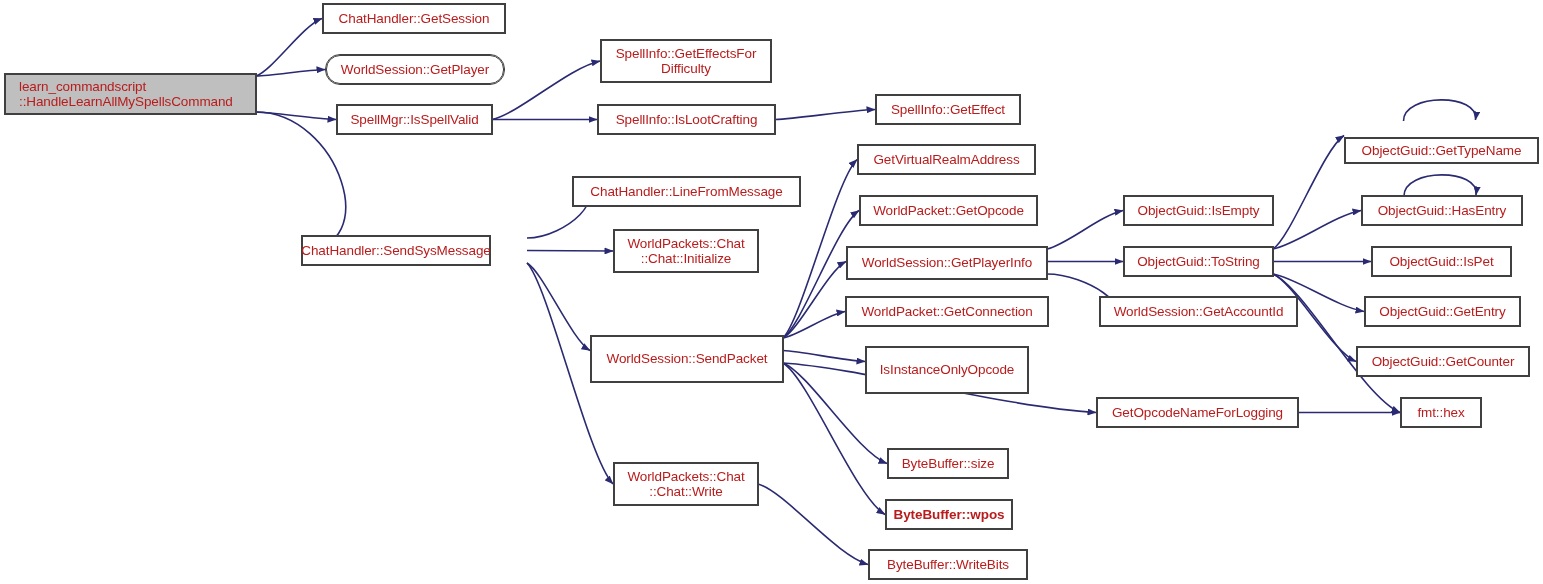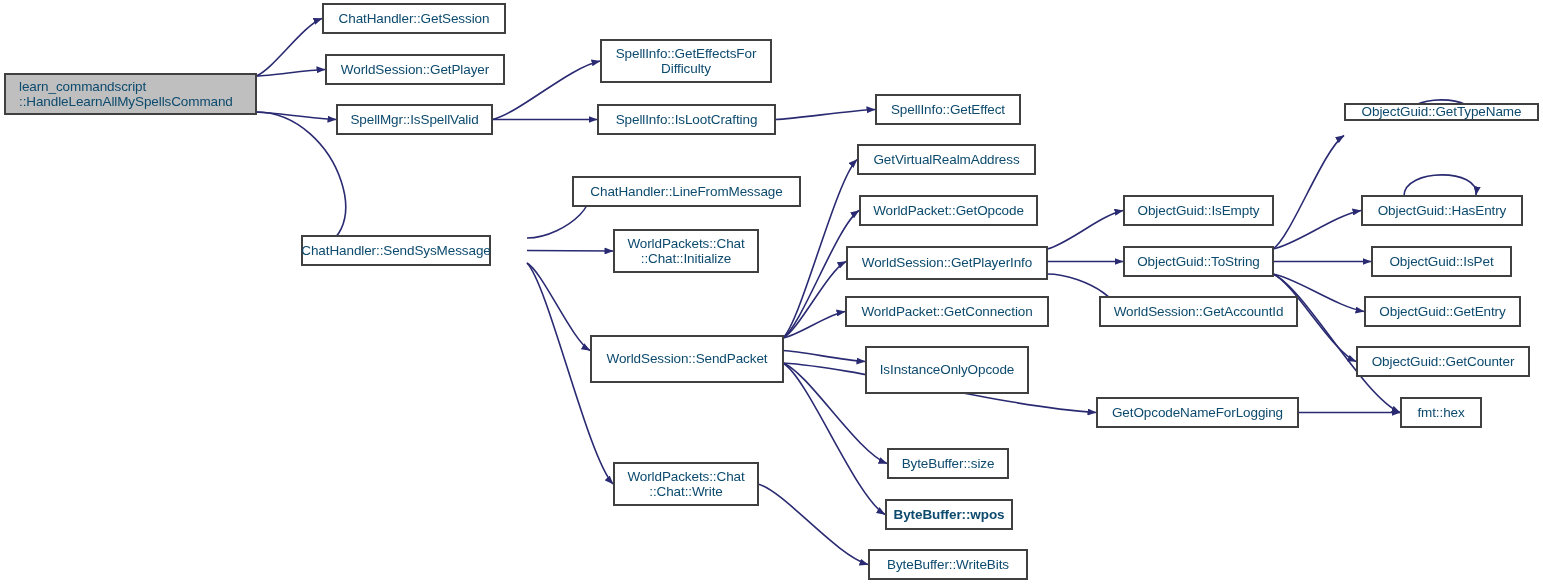--- a/index.html
+++ b/index.html
@@ -21,21 +21,21 @@
   .node{
     position:absolute;
     box-sizing:border-box;
     display:flex;
     align-items:center;
     justify-content:center;
     text-align:center;
     background:#ffffff;
     border:1px solid #404040;
     outline:1px solid #404040;
-    color:#0c4a6e;
+    color:#b91c1c;
     font-size:13.5px;
     line-height:15.5px;
     letter-spacing:-0.1px;
     white-space:pre-line;
     z-index:2;
   }
   .node.root{
     background:#bfbfbf;
     justify-content:flex-start;
     text-align:left;
@@ -84,40 +84,40 @@
         <path d="M 1298 412.5 L 1400 412.5" marker-end="url(#arrowhead)" fill="none" stroke="#2a2a72" stroke-width="1.6"></path>
         <path d="M 758 484 C 785.4725 492.05, 835.4225 554.84, 868 564.5" marker-end="url(#arrowhead)" fill="none" stroke="#2a2a72" stroke-width="1.6"></path>
         <path d="M 1403.5 121 C 1403.5 93, 1479.5 93, 1475.5 120" marker-end="url(#arrowhead)" fill="none" stroke="#2a2a72" stroke-width="1.6"></path>
         <path d="M 1404 196 C 1404 168, 1480 168, 1476 195" marker-end="url(#arrowhead)" fill="none" stroke="#2a2a72" stroke-width="1.6"></path>
       </g>
   </svg>
   <div id="node-layer">
       <div class="node root" style="left: 5px; top: 74px; width: 251px; height: 40px;">learn_commandscript
 ::HandleLearnAllMySpellsCommand</div>
       <div class="node" style="left: 323px; top: 4px; width: 182px; height: 29px;">ChatHandler::GetSession</div>
-      <div class="node" style="left: 326px; top: 55px; width: 178px; height: 29px;">WorldSession::GetPlayer</div>
+      <div class="node" style="left: 326px; top: 55px; width: 178px; height: 29px; border-radius: 14px;">WorldSession::GetPlayer</div>
       <div class="node" style="left: 337px; top: 105px; width: 155px; height: 29px;">SpellMgr::IsSpellValid</div>
       <div class="node" style="left: 601px; top: 40px; width: 170px; height: 42px;">SpellInfo::GetEffectsFor
 Difficulty</div>
       <div class="node" style="left: 598px; top: 105px; width: 177px; height: 29px;">SpellInfo::IsLootCrafting</div>
       <div class="node" style="left: 876px; top: 95px; width: 144px; height: 29px;">SpellInfo::GetEffect</div>
       <div class="node" style="left: 302px; top: 236px; width: 188px; height: 29px;">ChatHandler::SendSysMessage</div>
       <div class="node" style="left: 573px; top: 177px; width: 227px; height: 29px;">ChatHandler::LineFromMessage</div>
       <div class="node" style="left: 614px; top: 230px; width: 144px; height: 42px;">WorldPackets::Chat
 ::Chat::Initialize</div>
       <div class="node" style="left: 591px; top: 336px; width: 192px; height: 46px;">WorldSession::SendPacket</div>
       <div class="node" style="left: 858px; top: 145px; width: 177px; height: 29px;">GetVirtualRealmAddress</div>
       <div class="node" style="left: 860px; top: 196px; width: 177px; height: 29px;">WorldPacket::GetOpcode</div>
       <div class="node" style="left: 847px; top: 247px; width: 200px; height: 32px;">WorldSession::GetPlayerInfo</div>
       <div class="node" style="left: 846px; top: 297px; width: 202px; height: 29px;">WorldPacket::GetConnection</div>
       <div class="node" style="left: 866px; top: 347px; width: 162px; height: 46px;">IsInstanceOnlyOpcode</div>
       <div class="node" style="left: 1124px; top: 196px; width: 149px; height: 29px;">ObjectGuid::IsEmpty</div>
       <div class="node" style="left: 1124px; top: 247px; width: 149px; height: 29px;">ObjectGuid::ToString</div>
       <div class="node" style="left: 1100px; top: 297px; width: 197px; height: 29px;">WorldSession::GetAccountId</div>
-      <div class="node" style="left: 1345px; top: 104px; width: 193px; height: 16px;">ObjectGuid::GetTypeName</div>
+      <div class="node" style="left: 1345px; top: 138px; width: 193px; height: 25px;">ObjectGuid::GetTypeName</div>
       <div class="node" style="left: 1362px; top: 196px; width: 160px; height: 29px;">ObjectGuid::HasEntry</div>
       <div class="node" style="left: 1372px; top: 247px; width: 139px; height: 29px;">ObjectGuid::IsPet</div>
       <div class="node" style="left: 1365px; top: 297px; width: 155px; height: 29px;">ObjectGuid::GetEntry</div>
       <div class="node" style="left: 1357px; top: 347px; width: 172px; height: 29px;">ObjectGuid::GetCounter</div>
       <div class="node" style="left: 1097px; top: 398px; width: 201px; height: 29px;">GetOpcodeNameForLogging</div>
       <div class="node" style="left: 1401px; top: 398px; width: 80px; height: 29px;">fmt::hex</div>
       <div class="node" style="left: 888px; top: 449px; width: 120px; height: 29px;">ByteBuffer::size</div>
       <div class="node" style="left: 886px; top: 500px; width: 126px; height: 29px; font-weight: bold;">ByteBuffer::wpos</div>
       <div class="node" style="left: 869px; top: 550px; width: 158px; height: 29px;">ByteBuffer::WriteBits</div>
       <div class="node" style="left: 614px; top: 463px; width: 144px; height: 42px;">WorldPackets::Chat

